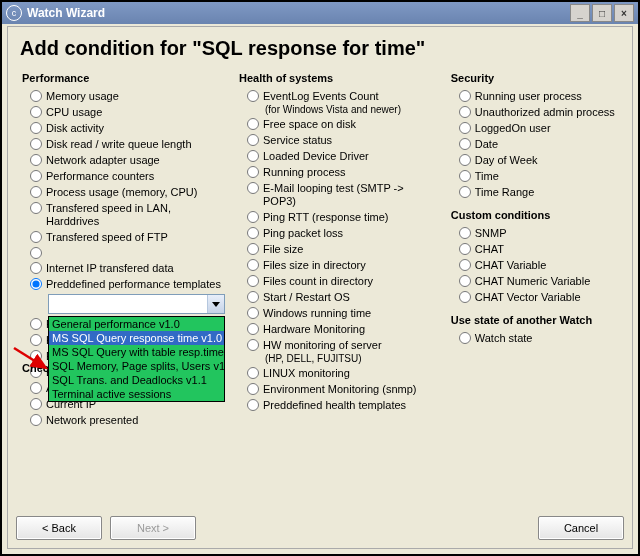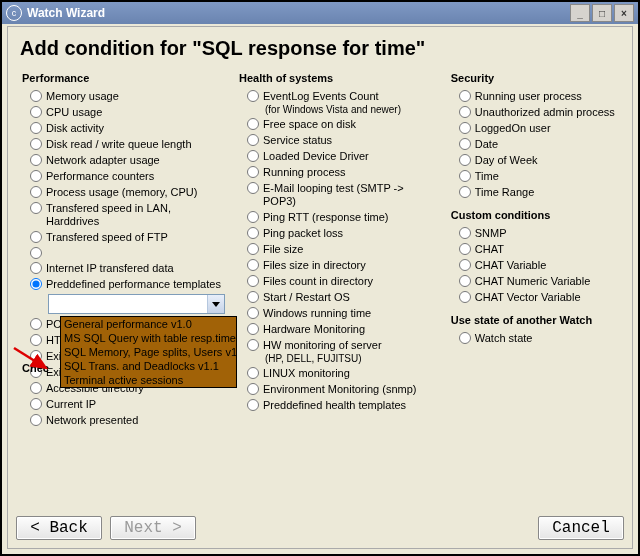--- a/index.html
+++ b/index.html
@@ -23,28 +23,28 @@
   .grp-title.spaced{margin-top:10px;}
   .opt{display:flex;align-items:flex-start;gap:4px;margin:3px 0 3px 10px;line-height:13px;}
   .opt input[type=radio]{margin:0;width:12px;height:12px;flex:none;}
   .opt .lbl{padding-top:0;}
   .sub{margin-left:28px;font-size:10px;line-height:11px;margin-top:-2px;margin-bottom:3px;}
   
   .combo{margin:3px 0 2px 28px;width:175px;height:18px;border:1px solid #7f9db9;background:#fff;display:flex;align-items:center;position:relative;}
   .combo .arrowcell{width:16px;height:100%;border-left:1px solid #b5c7de;background:linear-gradient(#e8effa,#c6d3e8);display:flex;align-items:center;justify-content:center;flex:none;}
   .combo .arrow{width:0;height:0;border-left:4px solid transparent;border-right:4px solid transparent;border-top:5px solid #000;}
   .combo .val{flex:1;overflow:hidden;white-space:nowrap;}
-  .droplist{position:absolute;margin-left:40px;width:175px;border:1px solid #000;background:#a16207;z-index:20;}
+  .droplist{position:absolute;margin-left:28px;width:175px;border:1px solid #000;background:#22c55e;z-index:20;}
   .droplist .ditem{padding:1px 3px;white-space:nowrap;overflow:hidden;}
   .droplist .ditem.sel{background:#316ac5;color:#fff;}
   
   .behind{position:relative;}
   
   .footer{position:absolute;bottom:8px;left:8px;right:8px;display:flex;align-items:center;}
-  .btn{height:22px;min-width:64px;border:1px solid #888;background:linear-gradient(#fdfdfd,#e5e5e5);font-size:16px;display:flex;align-items:center;justify-content:center;padding:0 10px;border-radius:2px;box-shadow:0 0 0 1px #fff inset;font-family:Liberation Mono, monospace;}
+  .btn{height:22px;min-width:64px;border:1px solid #888;background:linear-gradient(#fdfdfd,#e5e5e5);font-size:11px;display:flex;align-items:center;justify-content:center;padding:0 10px;border-radius:2px;box-shadow:0 0 0 1px #fff inset;}
   .btn.disabled{color:#9a9a9a;}
   .footer .spacer{flex:1;}
   
   .redarrow{position:absolute;left:4px;top:319px;z-index:25;}
 </style>
 </head>
 <body>
 <div class="outer">
 
   <div class="titlebar">
@@ -114,20 +114,21 @@
 
         <div class="behind">
           <div class="combo">
             <span class="val"></span>
             <span class="arrowcell">
                 <span class="arrow"></span>
               </span>
           </div>
           <div class="droplist">
             <div class="ditem">General performance v1.0</div>
+            <div class="ditem sel">MS SQL Query response time v1.0</div>
             <div class="ditem">MS SQL Query with table resp.time v1.0</div>
             <div class="ditem">SQL Memory, Page splits, Users v1.1</div>
             <div class="ditem">SQL Trans. and Deadlocks v1.1</div>
             <div class="ditem">Terminal active sessions</div>
           </div>
         </div>
 
         <div style="height:0px"></div>
         <label class="opt" style="margin-top:4px">
             <input type="radio" name="c" style="">

